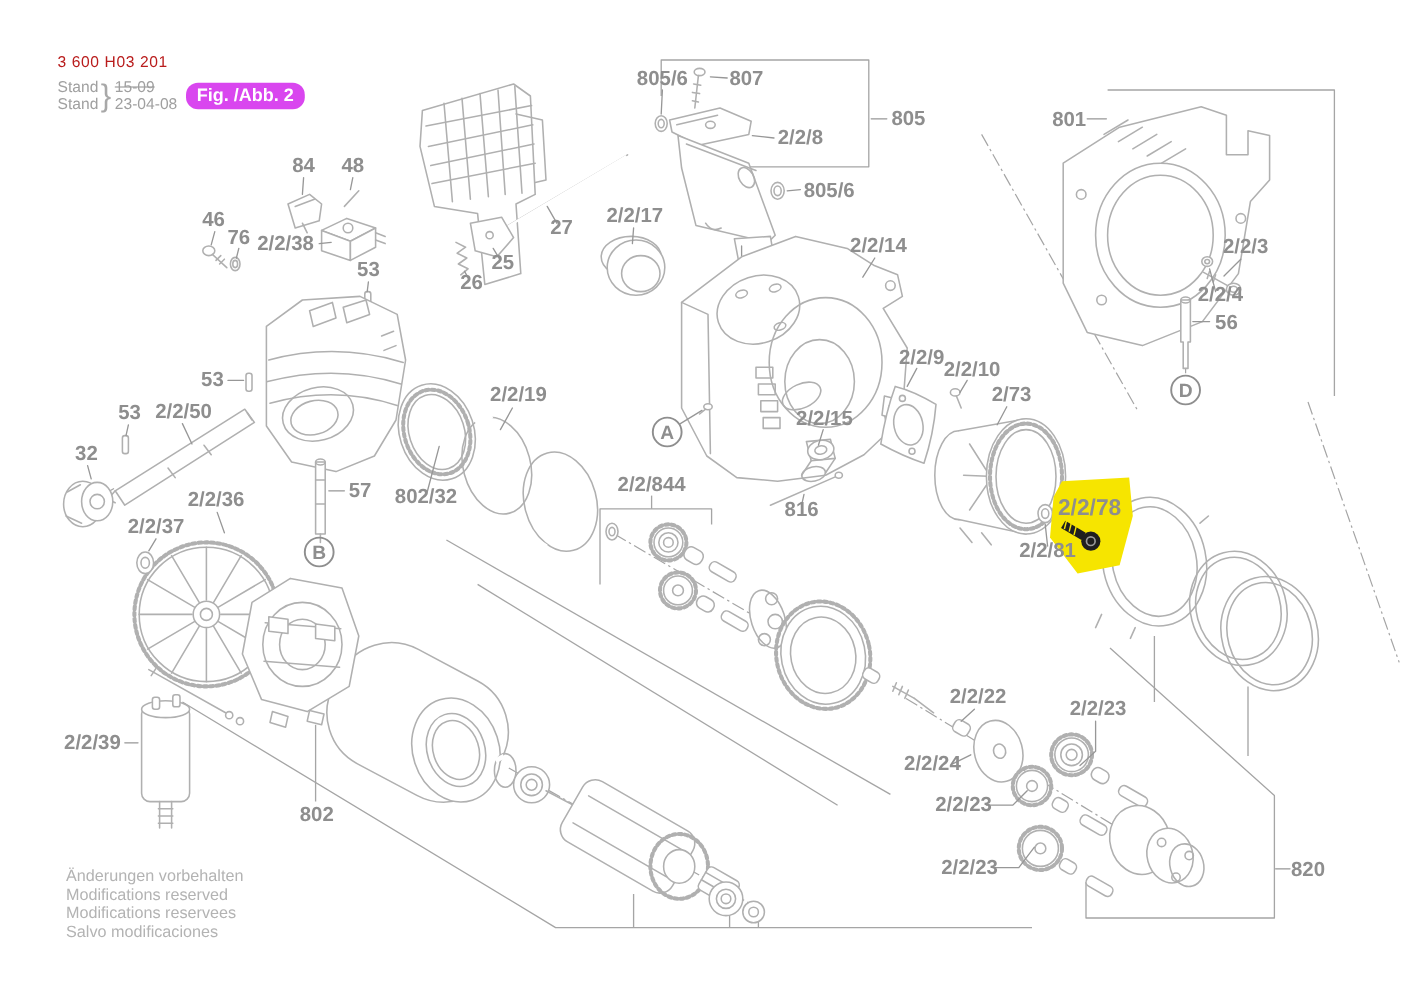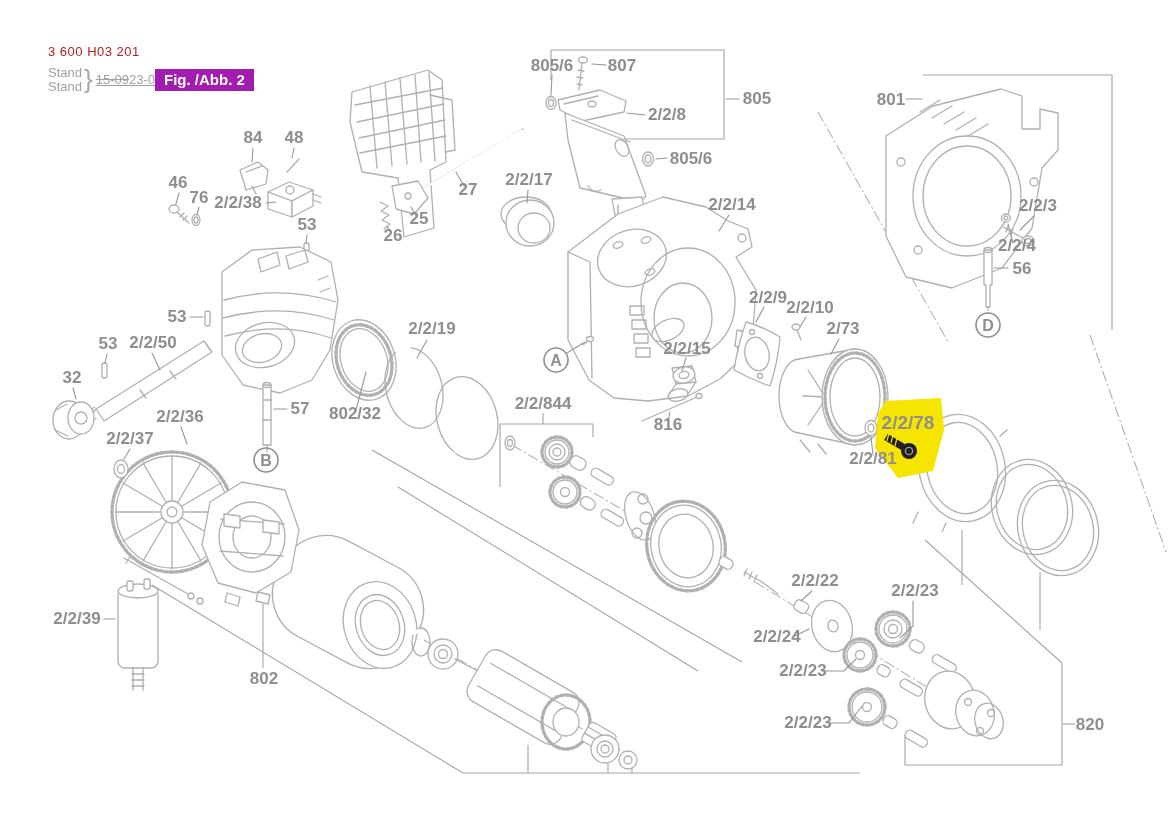--- a/index.html
+++ b/index.html
@@ -3,24 +3,24 @@
 <meta charset="utf-8">
 <style>
   html,body { margin:0; padding:0; background:#ffffff; }
   .stage { position:relative; width:1169px; height:826px; background:#ffffff;
            font-family:"Liberation Sans", sans-serif; overflow:hidden; }
   .hdr { position:absolute; left:48px; top:44px; color:#b91c1c; font-size:13px; }
   .hdr .pn { letter-spacing:0.5px; }
   .si { position:absolute; left:48px; top:64px; display:flex; align-items:center; color:#a0a0a0; font-size:13px; }
   .si .col { display:flex; flex-direction:column; line-height:14px; }
   .si .brace { font-size:26px; font-weight:200; margin:0 3px 0 2px; color:#a8a8a8; }
-  .si .vals { display:flex; flex-direction:row; line-height:14px;text-decoration:underline; }
+  .si .vals { display:flex; flex-direction:column; line-height:14px; }
   .strike { text-decoration:line-through; }
-  .badge { position:absolute; left:155px; top:69px; background:#a21caf; color:#ffffff;
-           font-size:15px; font-weight:bold; padding:2px 9px 3px 9px; }
+  .badge { position:absolute; left:155px; top:69px; background:#d946ef; color:#ffffff;
+           font-size:15px; font-weight:bold; padding:2px 9px 3px 9px;border-radius:10px; }
   .ftr { position:absolute; left:55px; top:722px; color:#b3b3b3; font-size:13.5px; line-height:15.5px; }
   svg { position:absolute; left:0; top:0; }
   svg text { font-family:"Liberation Sans", sans-serif; font-weight:bold; font-size:17px; fill:#8e8e8e; }
   svg text.mk { font-size:16px; }
   svg text.hl { font-size:19px; }
   .ln { stroke:#b0b0b0; fill:none; stroke-width:1.3; stroke-linecap:round; stroke-linejoin:round; }
   .fw { fill:#ffffff; }
   .ld { stroke:#979797; stroke-width:1.1; fill:none; stroke-linecap:round; }
   .bd { stroke:#a5a5a5; stroke-width:1.1; fill:none; stroke-linejoin:round; }
   .dd { stroke:#a5a5a5; stroke-width:1; fill:none; stroke-dasharray:11 3 2 3; }
@@ -43,20 +43,26 @@
     </div>
     <span class="brace">}</span>
     <div class="vals">
       <span class="strike">15-09</span>
       <span>23-04-08</span>
     </div>
   </div>
 
   <div class="badge">Fig. /Abb. 2</div>
 
+  <div class="ftr">
+    <div>Änderungen vorbehalten</div>
+    <div>Modifications reserved</div>
+    <div>Modifications reservees</div>
+    <div>Salvo modificaciones</div>
+  </div>
 
   <svg width="1169" height="826" viewBox="0 0 1169 826">
 
     <g>
       <polyline class="bd" points="551,80 551,50 724,50 724,139 623,139"></polyline>
       <polyline class="bd" points="923,75 1112,75 1112,330"></polyline>
       <polyline class="bd" points="500,487 500,424 593,424 593,437"></polyline>
       <line class="bd" x1="543" y1="413" x2="543" y2="424"></line>
       <polyline class="bd" points="152,585 463,773 860,773"></polyline>
       <line class="bd" x1="528" y1="745" x2="528" y2="773"></line>

